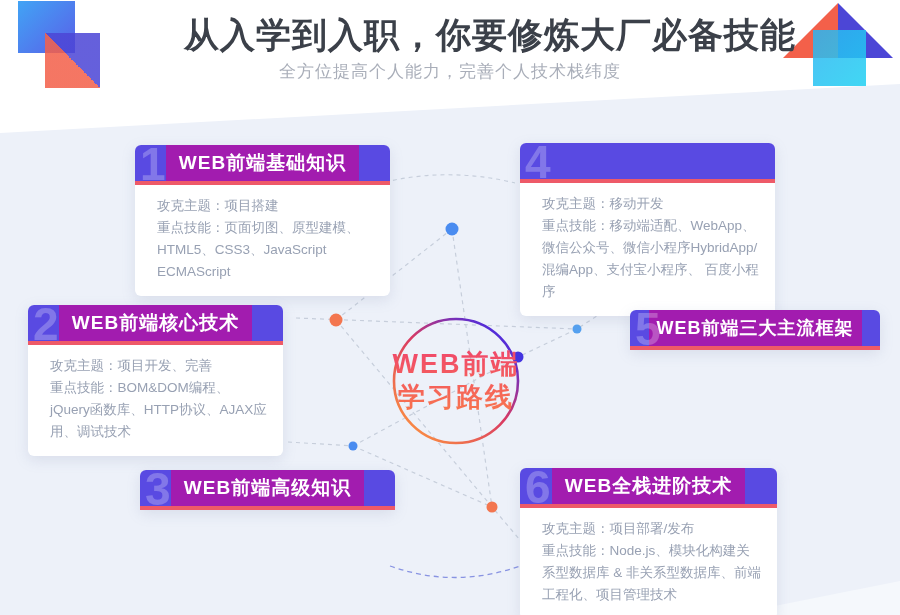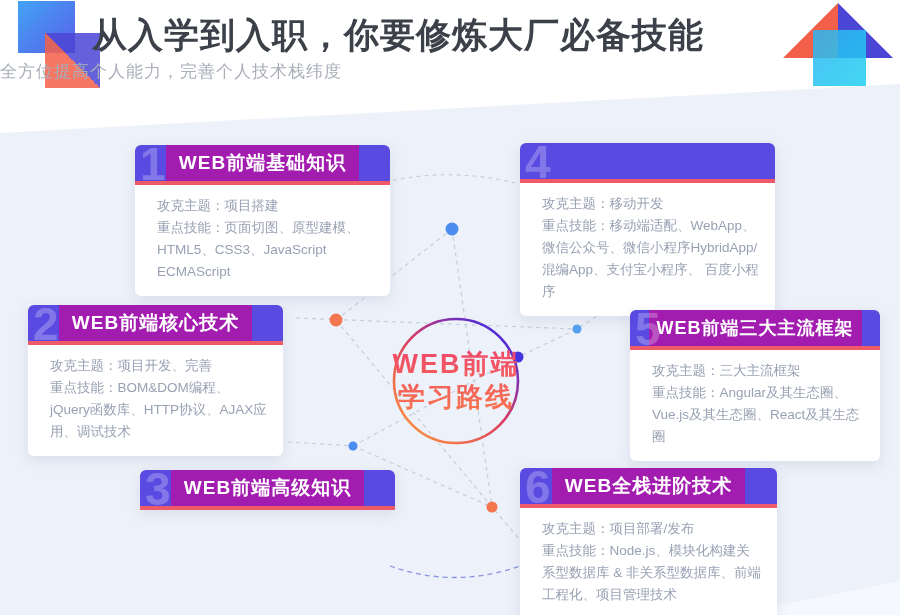--- a/index.html
+++ b/index.html
@@ -9,25 +9,25 @@
   }
   .bg-wedge{
     position:absolute;left:0;top:0;width:900px;height:615px;background:#edf1f9;
     clip-path:polygon(0 133px,900px 84px,900px 615px,0 615px);z-index:0;
   }
   .bg-wedge2{
     position:absolute;left:0;top:0;width:900px;height:615px;background:#f5f8fc;
     clip-path:polygon(730px 615px,900px 581px,900px 615px);z-index:0;
   }
   .main-title{
-    position:absolute;left:0;top:12px;width:796px;text-align:center;margin:0;
+    position:absolute;left:0;top:12px;width:796px;text-align:right;margin:0;
     font-size:35px;font-weight:700;color:#3b4049;letter-spacing:1px;z-index:2;
   }
   .sub-title{
-    position:absolute;left:0;top:60px;width:900px;text-align:left;margin:0;
+    position:absolute;left:0;top:60px;width:900px;text-align:center;margin:0;
     font-size:17px;font-weight:400;color:#a9aeb9;letter-spacing:1px;z-index:2;
   }
   
   .deco{position:absolute;z-index:2;}
   .sq-blue{position:absolute;left:18px;top:1px;width:57px;height:52px;
     background:linear-gradient(135deg,#41a4f5 0%,#5a5fe8 100%);}
   .sq-split{position:absolute;left:45px;top:33px;width:55px;height:55px;opacity:.86;
     background:linear-gradient(45deg,#f3604a 50%,#4c46d6 50%);}
   .tri-split{position:absolute;left:783px;top:3px;width:110px;height:55px;
     clip-path:polygon(50% 0,100% 100%,0 100%);
@@ -161,24 +161,20 @@
       <div>重点技能：移动端适配、WebApp、微信公众号、微信小程序HybridApp/混编App、支付宝小程序、 百度小程序</div>
     </div>
   </div>
 
   <div class="card" style="left:630px;top:310px;width:250px;">
     <div class="card-header">
       <span class="card-num">5</span>
       <span class="card-title" style="font-size:18px;padding:0 8px;">WEB前端三大主流框架</span>
     </div>
     <div class="card-redline"></div>
-    <div class="card-body">
-      <div>攻克主题：三大主流框架</div>
-      <div>重点技能：Angular及其生态圈、Vue.js及其生态圈、React及其生态圈</div>
-    </div>
   </div>
 
   <div class="card" style="left:520px;top:468px;width:257px;">
     <div class="card-header">
       <span class="card-num">6</span>
       <span class="card-title">WEB全栈进阶技术</span>
     </div>
     <div class="card-redline"></div>
     <div class="card-body">
       <div>攻克主题：项目部署/发布</div>

